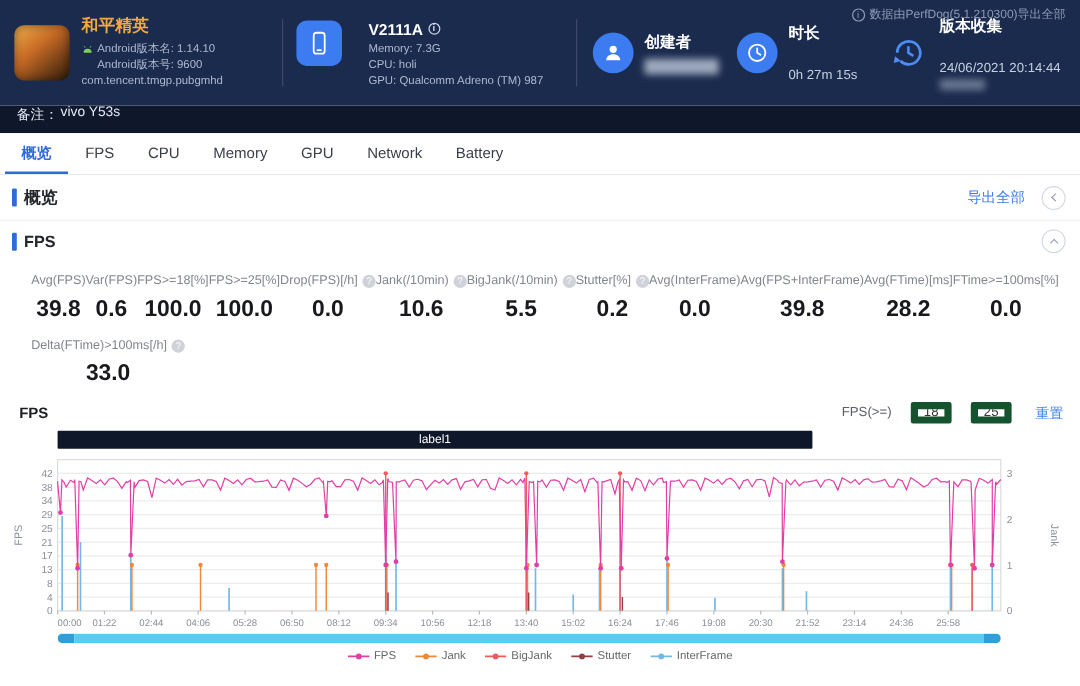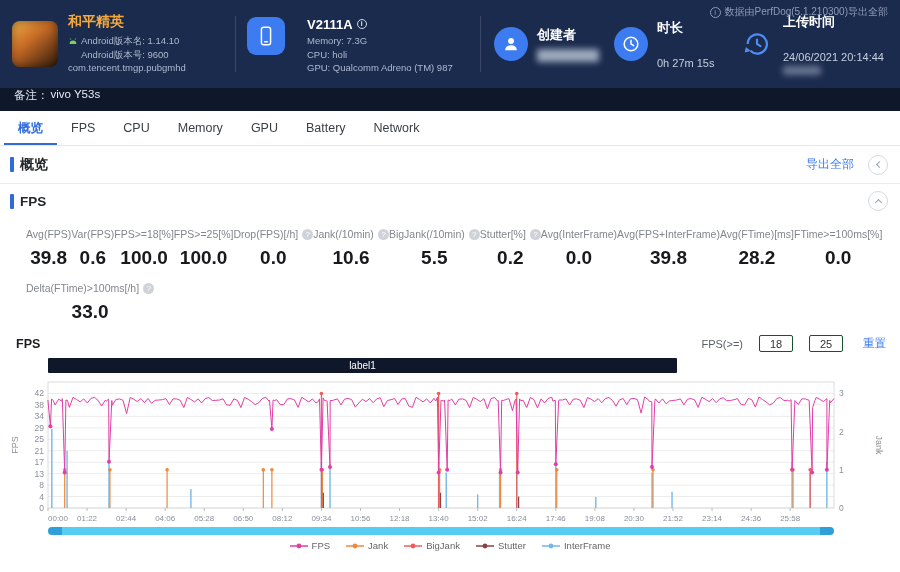--- a/index.html
+++ b/index.html
@@ -73,21 +73,21 @@
   .m-label{font-size:10.5px;color:#82868d;white-space:nowrap;display:flex;
     align-items:center;justify-content:center;gap:2px}
   .m-value{font-size:19px;font-weight:bold;color:#17191c;margin-top:7px}
   .qi{display:inline-block;width:11px;height:11px;line-height:11px;border-radius:50%;
     background:#cfd3d9;color:#fff;font-size:8px;text-align:center;margin-left:2px;cursor:pointer}
 
   
   .chart-hdr{display:flex;align-items:center;padding:12px 14px 4px 16px}
   .chart-title{font-size:12.5px;font-weight:bold;color:#1c1e22}
   .thresh{margin-left:auto;display:flex;align-items:center;gap:16px;font-size:11px;color:#5a5f66}
-  .thresh-input{width:34px;height:17px;border:1px solid #14532d;border-radius:2px;
+  .thresh-input{width:34px;height:17px;border:6px solid #14532d;border-radius:2px;
     font-size:11px;text-align:center;color:#333;padding:3px;font-family:inherit}
   .reset{color:#3b7cf0;font-size:11.5px;margin-left:4px;cursor:pointer;text-decoration:none}
 
   
   .chart-wrap{padding:0 8px}
   .banner{margin:2px 0 3px 40px;width:629px;height:15px;background:#0f172a;color:#fff;
     font-size:10px;display:flex;align-items:center;justify-content:center;border-radius:1px}
   #chart-svg{display:block}
   .scrollbar{margin:1px 0 0 40px;width:786px;height:8px;display:flex;border-radius:4px;
     overflow:hidden;cursor:pointer}
@@ -179,40 +179,40 @@
 
     <div class="who-sec w3">
       <div class="upload-ic">
         <svg width="32" height="32" viewBox="0 0 24 24">
           <path d="M5 12a7.2 7.2 0 1 1 2.1 5.1" stroke="#4d8df5" fill="none" stroke-width="1.7"></path>
           <polygon points="3.6,14.2 7.4,17.2 2.8,18.4" fill="#4d8df5"></polygon>
           <path d="M12 8.6V12l2.6 1.6" stroke="#4d8df5" stroke-width="1.6" fill="none" stroke-linecap="round"></path>
         </svg>
       </div>
       <div>
-        <div class="sec-label">上传时间</div>
+        <div class="sec-label">版本收集</div>
         <div class="sec-value">24/06/2021 20:14:44</div>
         <div class="blur-sm"></div>
       </div>
     </div>
   </div>
 
   <div class="remark">
     <span>备注：</span>
     <span>vivo Y53s</span>
   </div>
 
   <div class="tabbar">
       <div class="tab active">概览</div>
       <div class="tab">FPS</div>
       <div class="tab">CPU</div>
       <div class="tab">Memory</div>
       <div class="tab">GPU</div>
+      <div class="tab">Network</div>
       <div class="tab">Battery</div>
-      <div class="tab">Network</div>
     </div>
 
   <div class="sec-row">
     <span class="accent"></span>
     <span class="sec-title">概览</span>
     <span class="spacer"></span>
     <a class="export">导出全部</a>
     <span class="circle-btn">
       <span class="chev-left"></span>
     </span>

